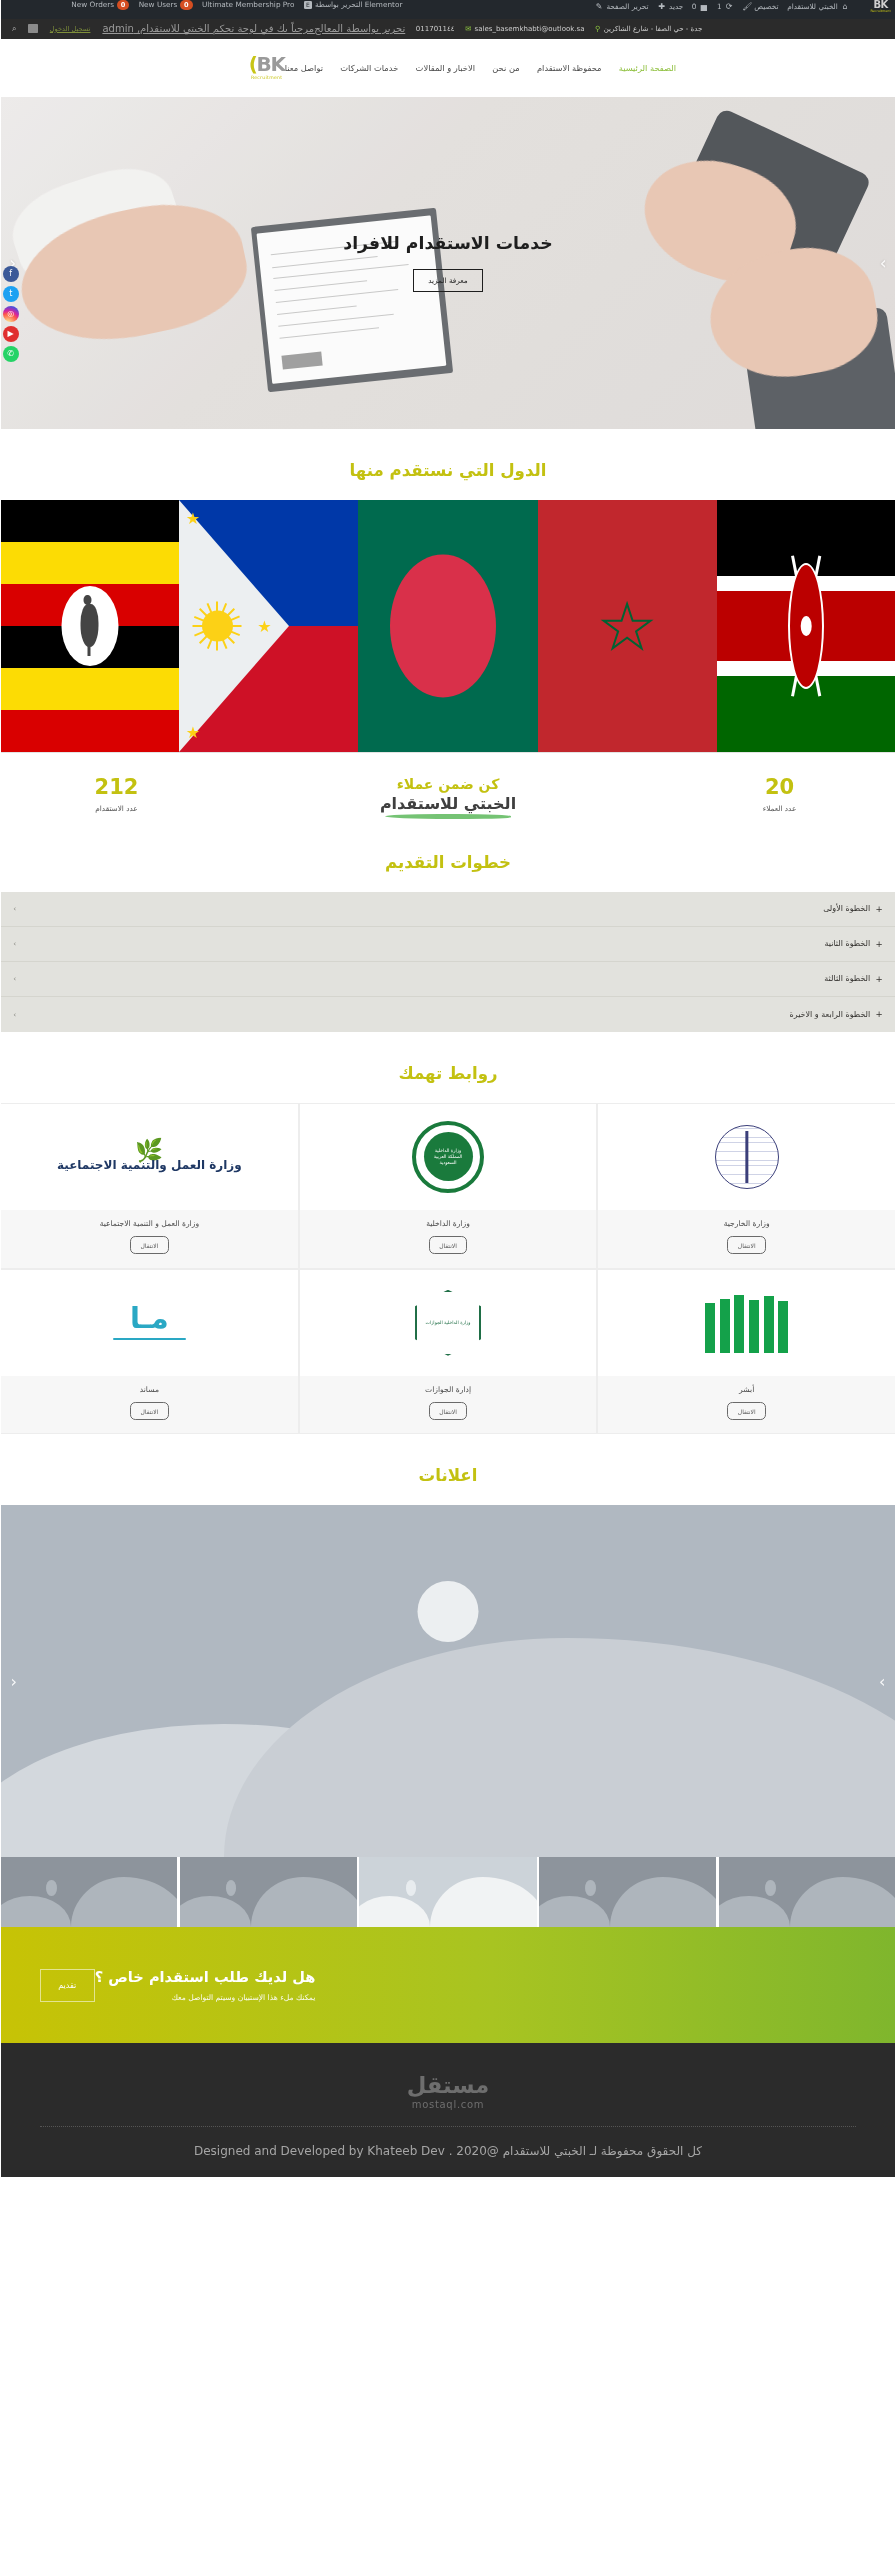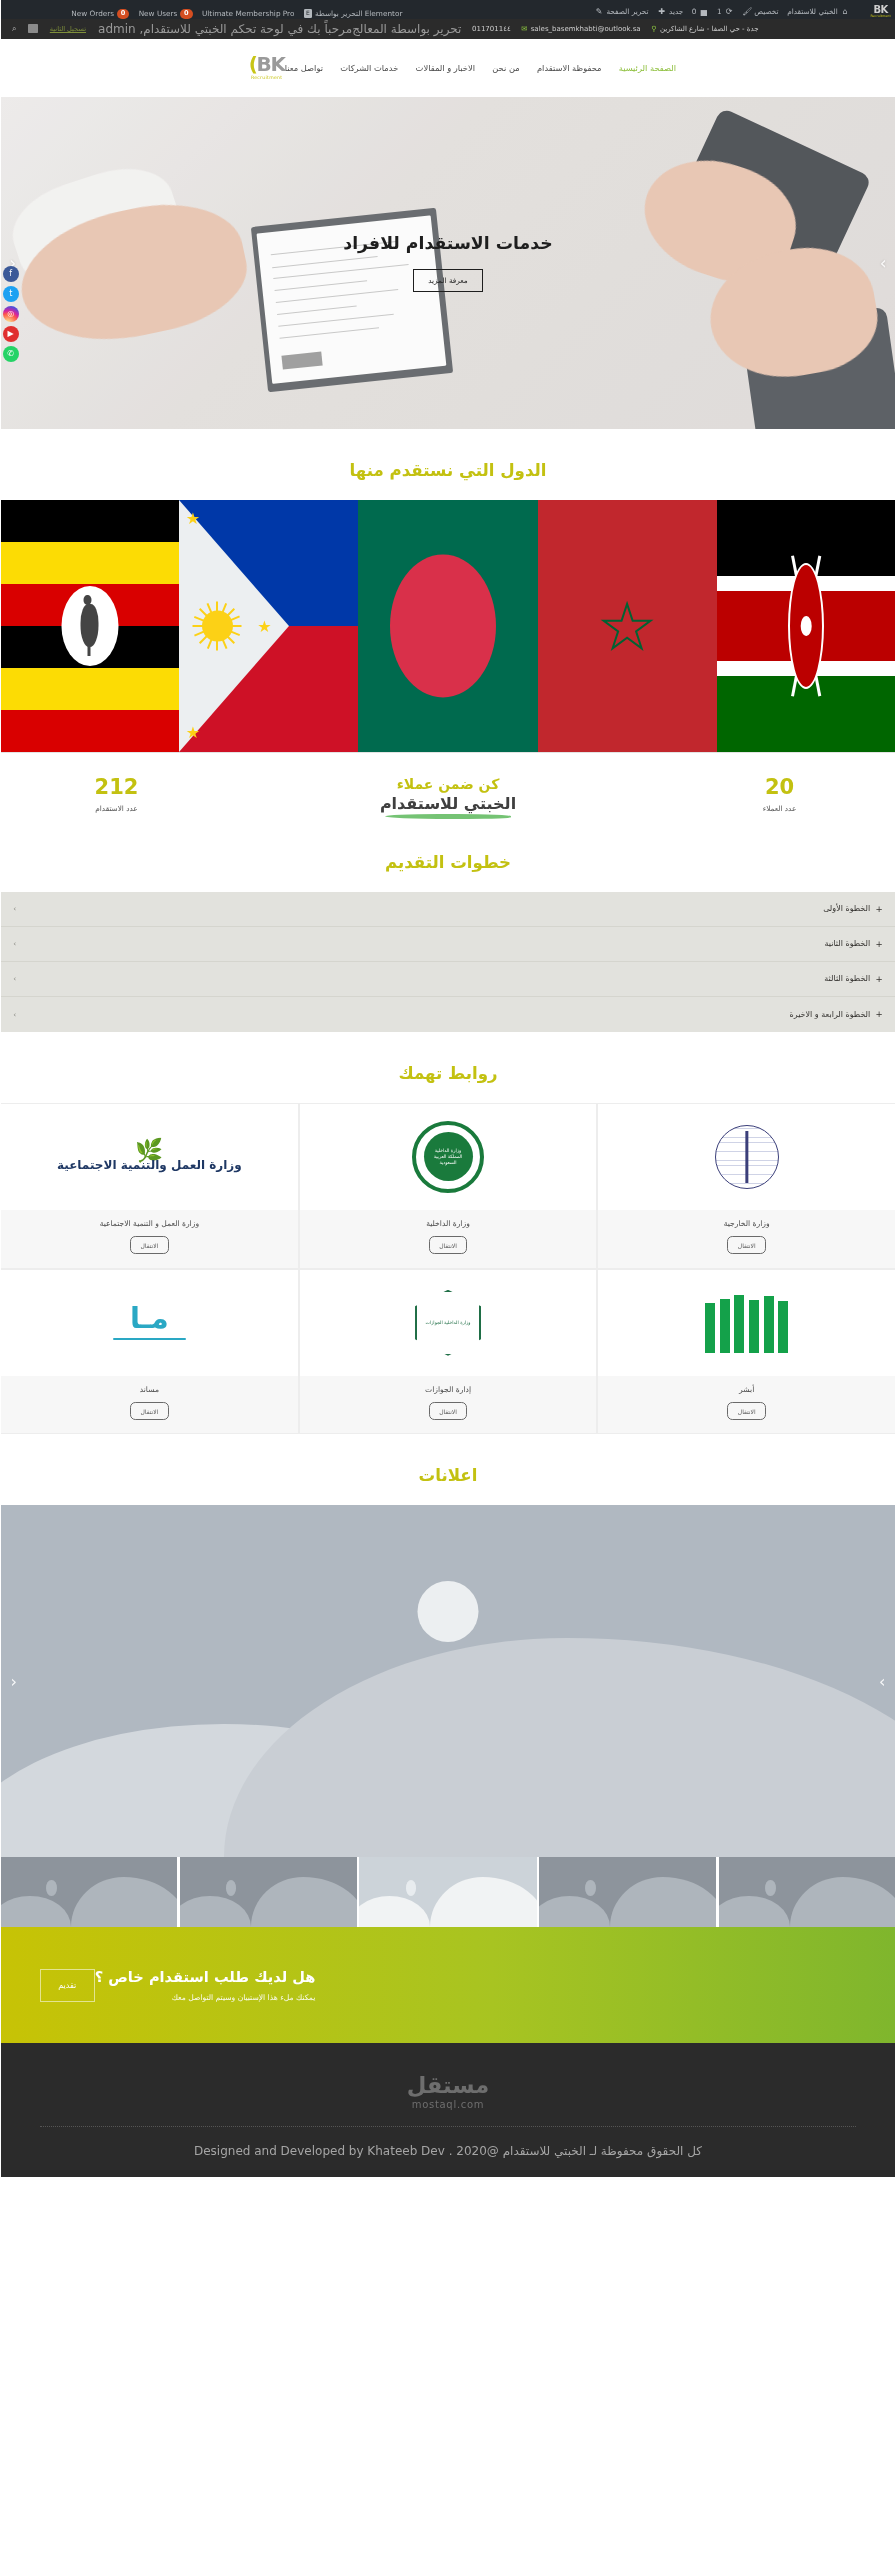--- a/index.html
+++ b/index.html
@@ -8,21 +8,21 @@
     font-family:"DejaVu Sans","Liberation Sans",sans-serif;
     background:#ffffff;
     color:#3b3b3b;
     direction:rtl;
   }
   .page{width:896px;position:relative;overflow:hidden;}
 
   
   .wp-adminbar{
     height:18.6px;background:#23282d;color:#b4b9be;
-    display:flex;align-items:flex-end;font-size:7.3px;direction:ltr;
+    display:flex;align-items:flex-start;font-size:7.3px;direction:ltr;
     padding:0 5.3px;position:relative;z-index:50;
   }
   .ab-left{display:flex;align-items:center;gap:9.3px;padding-left:66px;}
   .ab-right{display:flex;align-items:center;gap:8.6px;margin-left:auto;}
   .ab-item{display:flex;align-items:center;gap:2.7px;white-space:nowrap;color:#b4b9be;}
   .ab-bubble{
     background:#d54e21;color:#fff;border-radius:6.6px;
     padding:0.7px 4px;font-size:6.6px;font-weight:bold;line-height:1.3;
   }
   .ab-ico{
@@ -46,21 +46,21 @@
     display:flex;align-items:center;padding:0 12px;position:relative;z-index:40;
   }
   .tb-right{display:flex;align-items:center;gap:10.6px;margin-right:auto;}
   .tb-left{display:flex;align-items:center;gap:12px;}
   .tb-item{display:flex;align-items:center;gap:3.3px;white-space:nowrap;}
   .tb-phone{color:#cfcfcf;}
   .pin{color:#8dc63f;font-size:7.3px;}
   .env{color:#8dc63f;font-size:7.3px;}
   .tb-search{font-size:8px;color:#cfcfcf;cursor:pointer;}
   .tb-avatar{width:9.3px;height:9.3px;background:#8b8b8b;border-radius:0.7px;display:inline-block;}
-  .tb-welcome{color:#9a9a9a;font-size:12px;}
+  .tb-welcome{color:#9a9a9a;font-size:10px;text-decoration:underline;}
   .tb-link{color:#7e8f3a;text-decoration:underline;font-size:6.6px;}
 
   
   .nav{
     height:58px;background:#fff;display:flex;align-items:center;
     padding:0 21px;position:relative;z-index:30;
   }
   .brand{display:flex;flex-direction:column;align-items:center;margin-left:auto;}
   .brand .bk{font-size:20px;font-weight:bold;color:#9a9a9a;letter-spacing:-1.3px;line-height:0.95;}
   .brand .bk span{color:#c8c516;}
@@ -402,21 +402,21 @@
       </span>
       <span class="tb-item">
         <span class="tb-welcome">تحرير بواسطة المعالج</span>
       </span>
     </div>
     <div class="tb-left">
       <span class="tb-item">
         <span class="tb-welcome">مرحباً بك في لوحة تحكم الخبتي للاستقدام, admin</span>
       </span>
       <span class="tb-item">
-        <span class="tb-link">تسجيل الثانية</span>
+        <span class="tb-link">تسجيل الدخول</span>
       </span>
       <span class="tb-avatar"></span>
       <span class="tb-search">⌕</span>
     </div>
   </div>
 
   <div class="nav">
     <div class="navlinks">
       <span class="navlink active">الصفحة الرئيسية</span>
       <span class="navlink">محفوظة الاستقدام</span>

